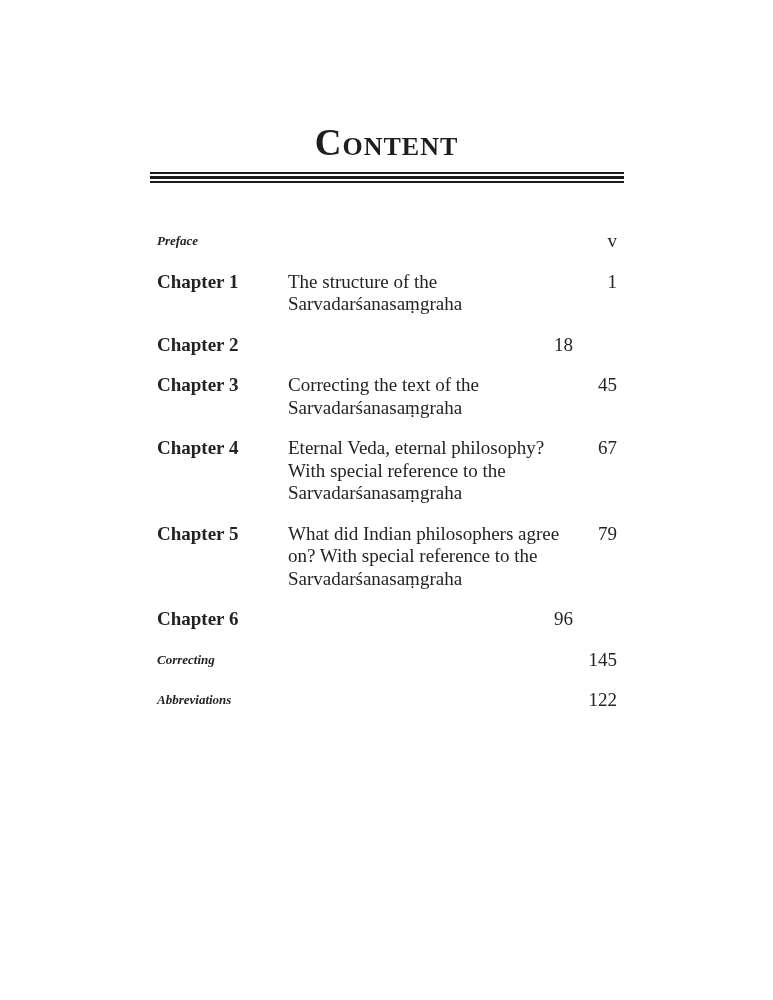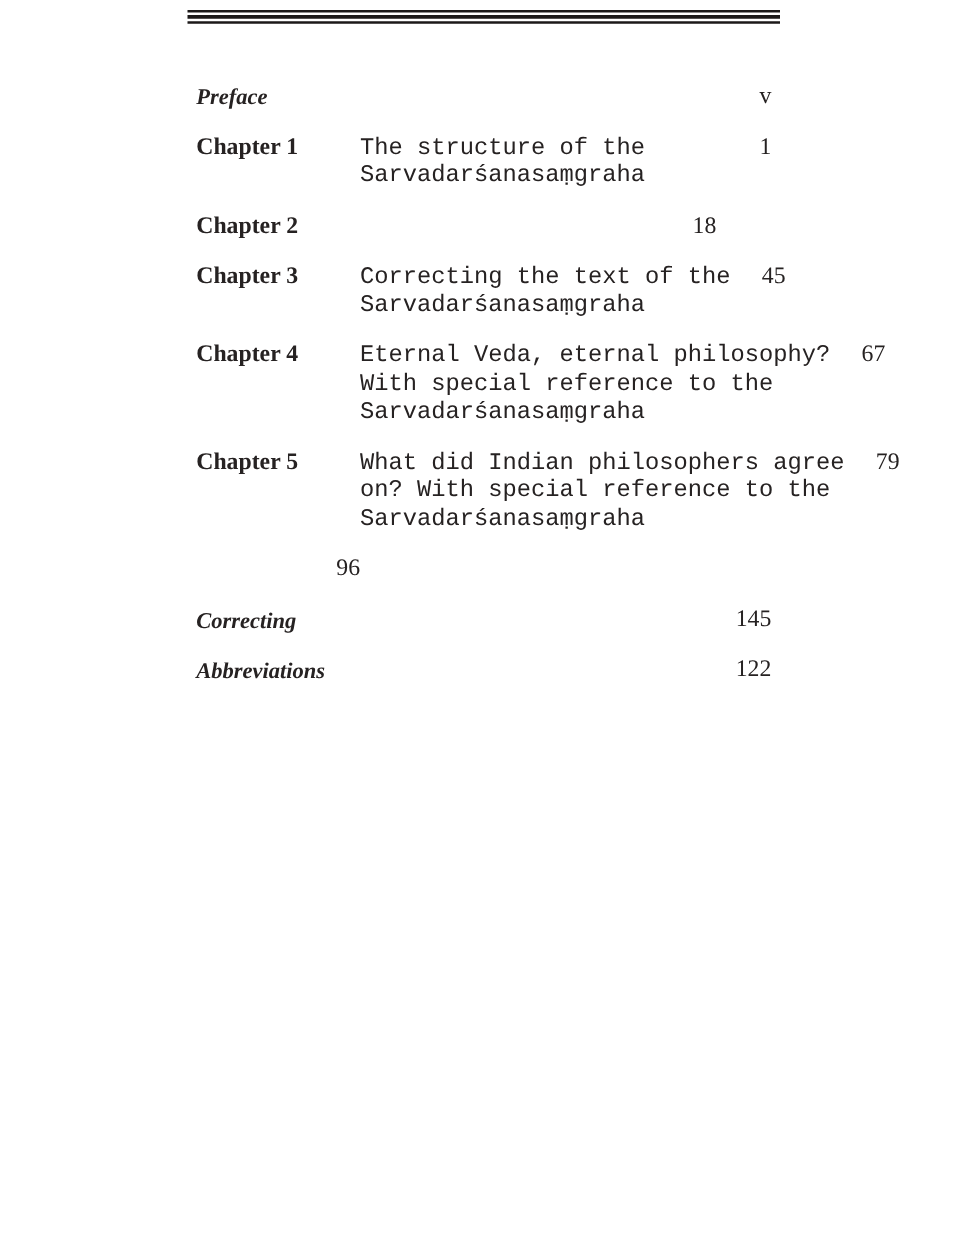--- a/index.html
+++ b/index.html
@@ -50,35 +50,35 @@
     line-height: 22.5px;
   }
   .toc-row.sep {
     margin-top: 12px;
   }
   .toc-label {
     font-weight: bold;
   }
   .toc-row.front .toc-label {
     font-style: italic;
-    font-size: 18px;
+    font-size: 13px;
   }
   .toc-title {
     white-space: pre;
-    font-family: Liberation Mono, monospace;
   }
   .toc-page {
     text-align: right;
   }
 </style>
 </head>
 <body>
 
 <div class="page">
 
+  <h1 class="doc-title">Content</h1>
 
   <div class="rule">
     <div class="rule-line thin-top"></div>
     <div class="rule-line thick-mid"></div>
     <div class="rule-line thin-bottom"></div>
   </div>
 
   <div class="toc">
 
     <div class="toc-row front">
@@ -116,20 +116,21 @@
 
     <div class="toc-row">
       <span class="toc-label">Chapter 5</span>
       <span class="toc-title">What did Indian philosophers agree
 on? With special reference to the
 Sarvadarśanasaṃgraha</span>
       <span class="toc-page">79</span>
     </div>
 
     <div class="toc-row">
+      <span class="toc-label">Chapter 6</span>
       <span class="toc-page">96</span>
     </div>
 
     <div class="toc-row front sep">
       <span class="toc-label">Correcting</span>
       <span class="toc-title"></span>
       <span class="toc-page">145</span>
     </div>
 
     <div class="toc-row front">

